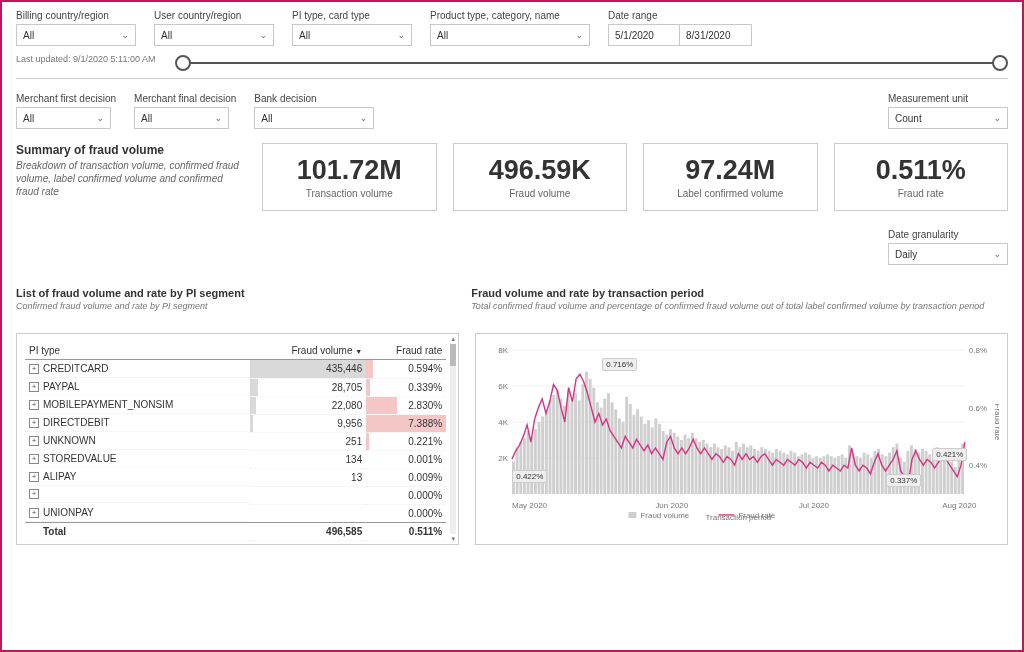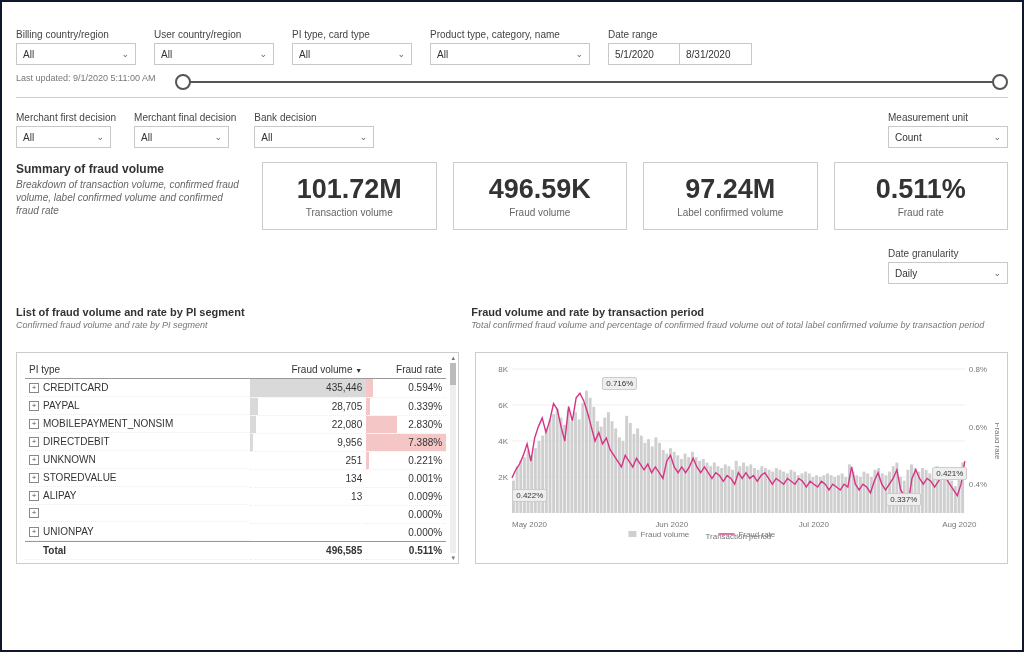--- a/index.html
+++ b/index.html
@@ -1,17 +1,17 @@
 <!DOCTYPE html>
 <html><head>
 <meta charset="utf-8">
 <style>
   * { box-sizing: border-box; margin: 0; padding: 0; font-family: "Segoe UI", Arial, sans-serif; }
   body { font-size: 11px; color: #333; background: #fff; }
-  .frame { border: 2px solid #0f172a; width: 1024px; height: 652px; padding: 27px 14px; overflow: hidden; }
+  .frame { border: 2px solid #be185d; width: 1024px; height: 652px; padding: 8px 14px; overflow: hidden; }
   .row { display: flex; align-items: flex-start; gap: 18px; }
   .filter { display: flex; flex-direction: column; gap: 3px; }
   .filter label { font-size: 10px; color: #444; }
   .select { display: flex; align-items: center; justify-content: space-between; border: 1px solid #c8c8c8; background: #fff; height: 22px; padding: 0 6px; font-size: 10px; color: #333; width: 120px; }
   .select.sm { width: 95px; }
   .select.md { width: 120px; }
   .select.lg { width: 160px; }
   .chev { font-size: 9px; color: #666; }
   .last-updated { font-size: 9px; color: #777; margin-top: 8px; }
   .date-pair { display: flex; }

